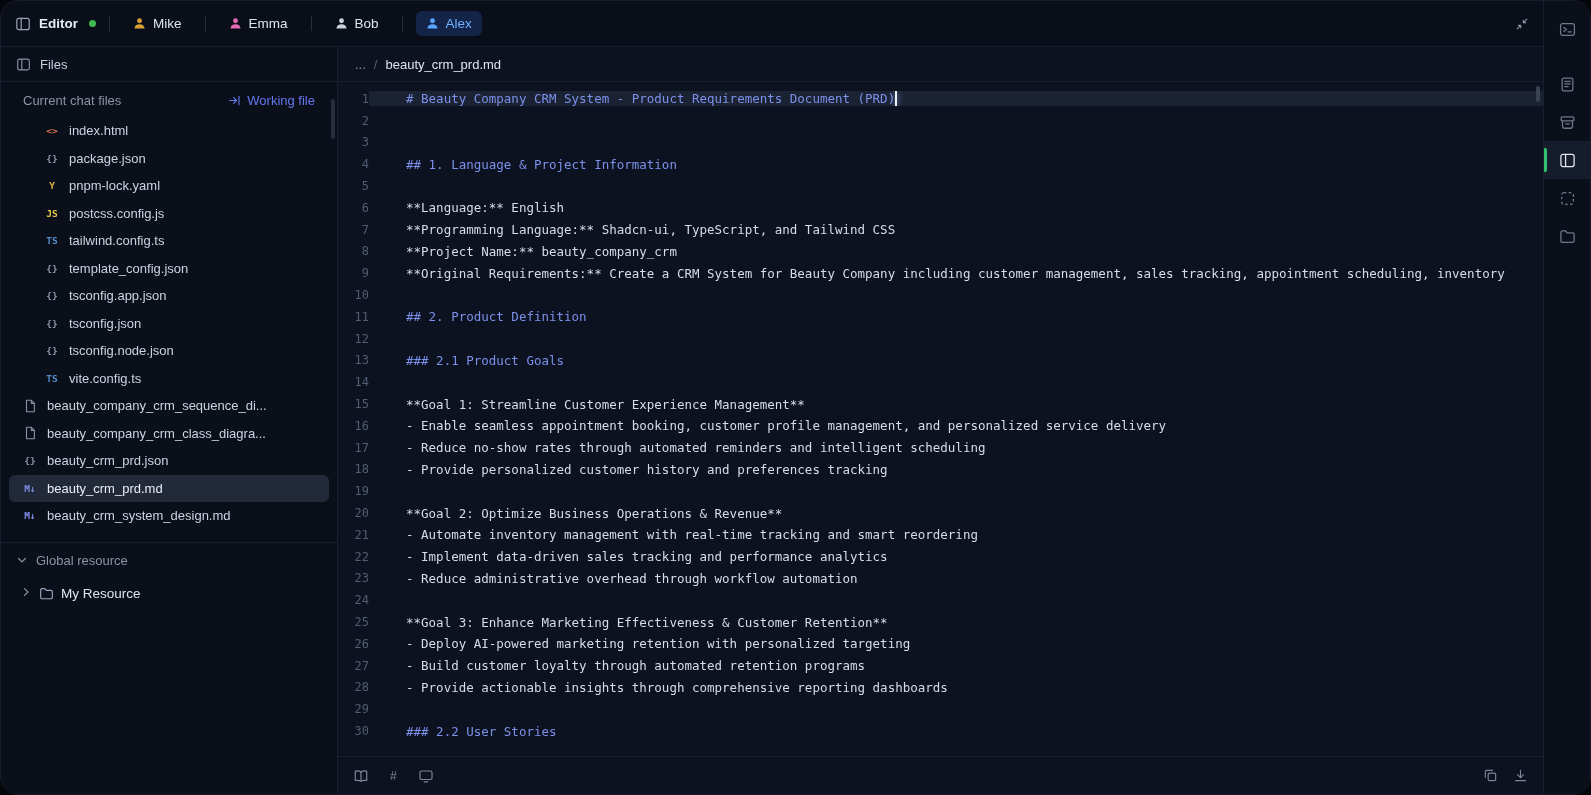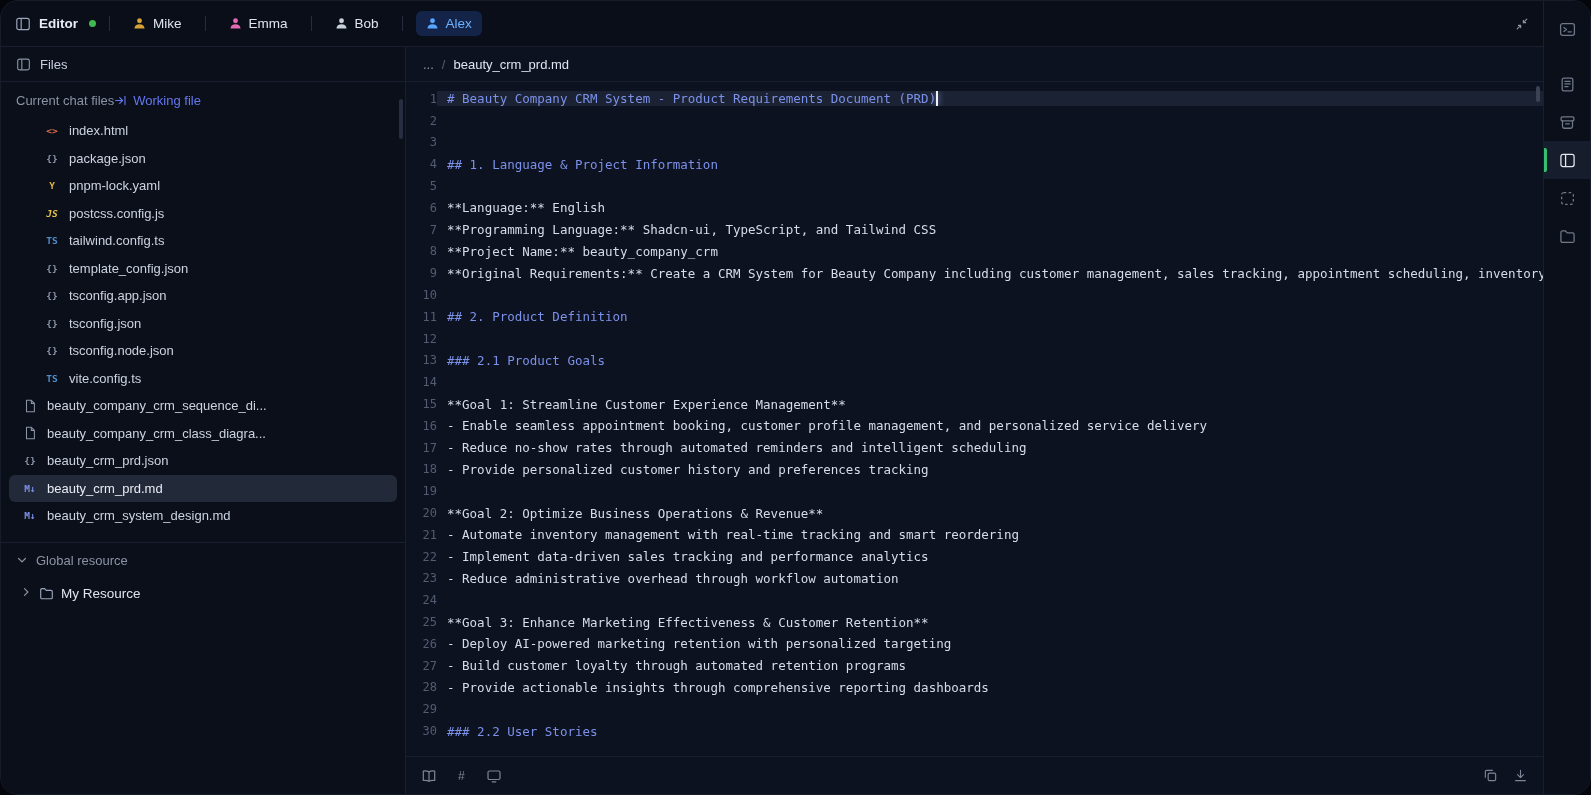--- a/index.html
+++ b/index.html
@@ -17,24 +17,24 @@
   #user-tabs{display:flex;align-items:center}
   .user-tab{display:flex;align-items:center;gap:7px;padding:5px 10px;border-radius:6px;color:#dfe4ee;font-size:13.5px;cursor:pointer}
   .user-tab.active{background:rgba(56,118,246,.22);color:#6fb1ff}
   .u-icon{display:flex}
   .tb-spacer{flex:1}
   .collapse-btn{color:#8b93a5;display:flex;cursor:pointer}
 
   .main{flex:1;display:flex;min-height:0}
 
   
-  .sidebar{width:405px;flex-shrink:0;border-right:1px solid #191f2e;background:#0b0f1a;display:flex;flex-direction:column;position:relative}
+  .sidebar{width:337px;flex-shrink:0;border-right:1px solid #191f2e;background:#0b0f1a;display:flex;flex-direction:column;position:relative}
   .sidebar-header{height:35px;flex-shrink:0;display:flex;align-items:center;gap:9px;padding:0 15px;border-bottom:1px solid #191f2e;color:#c6cedd;font-size:13px}
   .hd-icon{color:#8b93a5;display:flex}
-  .chat-files-row{display:flex;align-items:center;padding:11px 15px 7px;font-size:13px;color:#8b93a5}
+  .chat-files-row{display:flex;align-items:center;justify-content:space-between;padding:11px 22px 7px;font-size:13px;color:#8b93a5}
   .working-file{display:flex;align-items:center;gap:6px;color:#6478f0;cursor:pointer}
   .file-list{padding:2px 8px 0}
   .file-row{display:flex;align-items:center;gap:9px;height:27.5px;padding:0 6px 0 13px;border-radius:6px;font-size:13px;color:#ccd3e0;cursor:pointer}
   .file-row.indent{padding-left:35px}
   .file-row.active{background:#222938;color:#e8ecf4}
   .file-icon{width:16px;flex-shrink:0;display:flex;align-items:center;justify-content:center;font-family:"DejaVu Sans Mono",monospace;font-size:9.5px;font-weight:700}
   .file-name{white-space:nowrap;overflow:hidden;text-overflow:ellipsis}
   .global-row{margin-top:12px;border-top:1px solid #191f2e;padding:10px 15px;display:flex;align-items:center;gap:8px;color:#8b93a5;font-size:13px;cursor:pointer}
   .resource-row{display:flex;align-items:flex-start;gap:7px;padding:8px 15px 8px 19px;color:#dfe4ee;font-size:13.5px;cursor:pointer}
   .folder-ic{color:#9aa6bb;display:flex}
@@ -43,21 +43,21 @@
 
   
   .editor{flex:1;display:flex;flex-direction:column;min-width:0;background:#0d1220;position:relative}
   .breadcrumb{height:35px;flex-shrink:0;display:flex;align-items:center;gap:8px;padding:0 17px;border-bottom:1px solid #191f2e;font-size:13px}
   .bc-dots{color:#8b93a5;cursor:pointer}
   .bc-sep{color:#555e72}
   .bc-file{color:#dfe4ee}
   .code-area{flex:1;padding-top:6px;overflow:hidden;font-family:"DejaVu Sans Mono","Liberation Mono",monospace;font-size:12.5px;position:relative}
   .code-row{display:flex;height:21.8px;align-items:center}
   .gutter{width:31px;flex-shrink:0;text-align:right;color:#525c72;font-size:12px}
-  .code-text{flex:1;padding-left:10px;color:#d6dce8;white-space:pre;overflow:hidden}
+  .code-text{flex:1;padding-left:37px;color:#d6dce8;white-space:pre;overflow:hidden}
   .code-text.heading{color:#7b91ea}
   .code-text.active-line{background:#1b2233}
   .cursor{display:inline-block;width:2px;height:15px;background:#eef2f8;vertical-align:text-bottom;box-shadow:0 0 6px rgba(160,190,255,.8)}
   .ed-scroll{position:absolute;right:3px;top:4px;width:4px;height:16px;border-radius:2px;background:#3a4254}
   .editor-footer{height:38px;flex-shrink:0;border-top:1px solid #191f2e;display:flex;align-items:center;padding:0 15px}
   .ft-left{display:flex;align-items:center;gap:17px}
   .ft-right{margin-left:auto;display:flex;align-items:center;gap:15px}
   .ft-btn{color:#7d8698;display:flex;cursor:pointer}
 
   
@@ -167,21 +167,21 @@
             </div>
             <div class="file-row indent">
               <span class="file-icon" style="color: rgb(139, 149, 167);">{}</span>
               <span class="file-name">package.json</span>
             </div>
             <div class="file-row indent">
               <span class="file-icon" style="color: rgb(217, 178, 61);">Y</span>
               <span class="file-name">pnpm-lock.yaml</span>
             </div>
             <div class="file-row indent">
-              <span class="file-icon" style="color: rgb(226, 195, 75); font-style: italic;">JS</span>
+              <span class="file-icon" style="color: rgb(226, 195, 75);">JS</span>
               <span class="file-name">postcss.config.js</span>
             </div>
             <div class="file-row indent">
               <span class="file-icon" style="color: rgb(79, 140, 201);">TS</span>
               <span class="file-name">tailwind.config.ts</span>
             </div>
             <div class="file-row indent">
               <span class="file-icon" style="color: rgb(139, 149, 167);">{}</span>
               <span class="file-name">template_config.json</span>
             </div>

